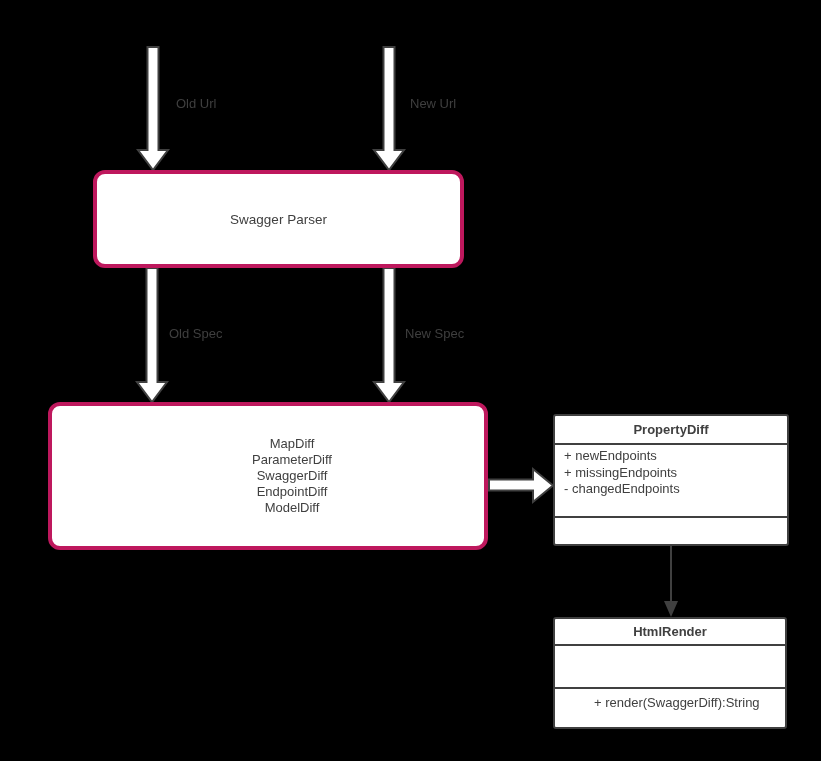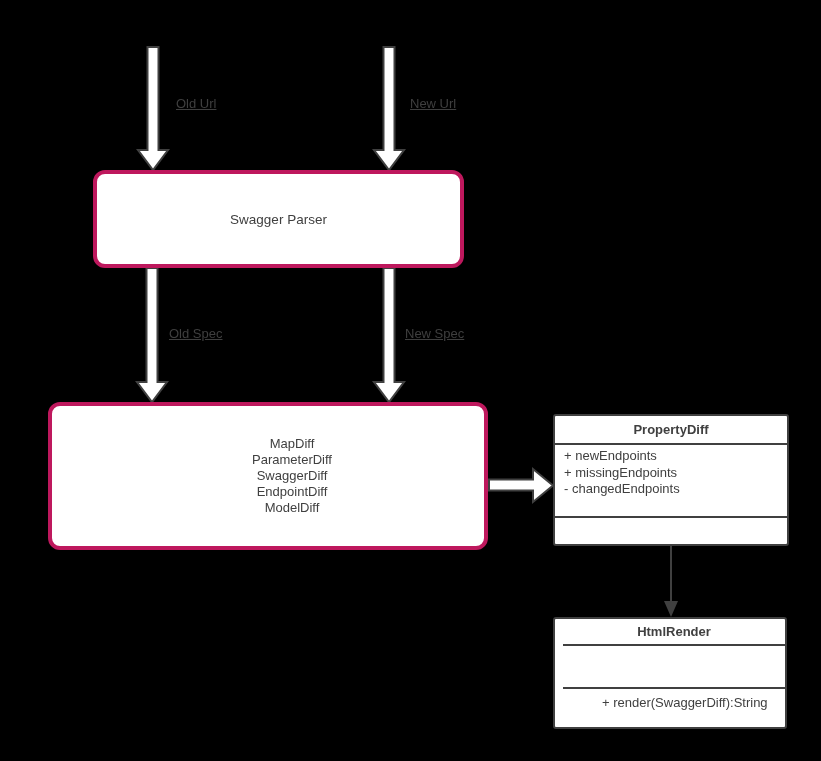--- a/index.html
+++ b/index.html
@@ -60,21 +60,21 @@
     font-size: 13px;
     display: flex;
     flex-direction: column;
   }
   .uml-swaggerdiff {
     left: 553px; top: 414px;
     width: 236px; height: 132px;
   }
   .uml-htmlrender {
     left: 553px; top: 617px;
-    width: 234px; height: 112px; padding-left: 8px;
+    width: 234px; height: 112px;
   }
   .uml-title {
     box-sizing: border-box;
     border-bottom: 2px solid #404040;
     font-weight: bold;
     text-align: center;
     display: flex;
     align-items: center;
     justify-content: center;
   }
@@ -89,21 +89,20 @@
   .uml-swaggerdiff .uml-attrs   { height: 73px; }
   .uml-swaggerdiff .uml-methods { flex: 1; border-bottom: none; }
   .uml-htmlrender  .uml-attrs   { height: 43px; }
   .uml-htmlrender  .uml-methods { flex: 1; border-bottom: none; padding-top: 6px; margin-left: 30px; }
   
   .edge-label {
     position: absolute;
     color: #3f3f3f;
     font-size: 13px;
     white-space: nowrap;
-    text-decoration: underline;
   }
   .lbl-old-url  { left: 176px; top: 96px; }
   .lbl-new-url  { left: 410px; top: 96px; }
   .lbl-old-spec { left: 169px; top: 326px; }
   .lbl-new-spec { left: 405px; top: 326px; }
 </style>
 </head>
 <body>
 
 <div class="canvas">

